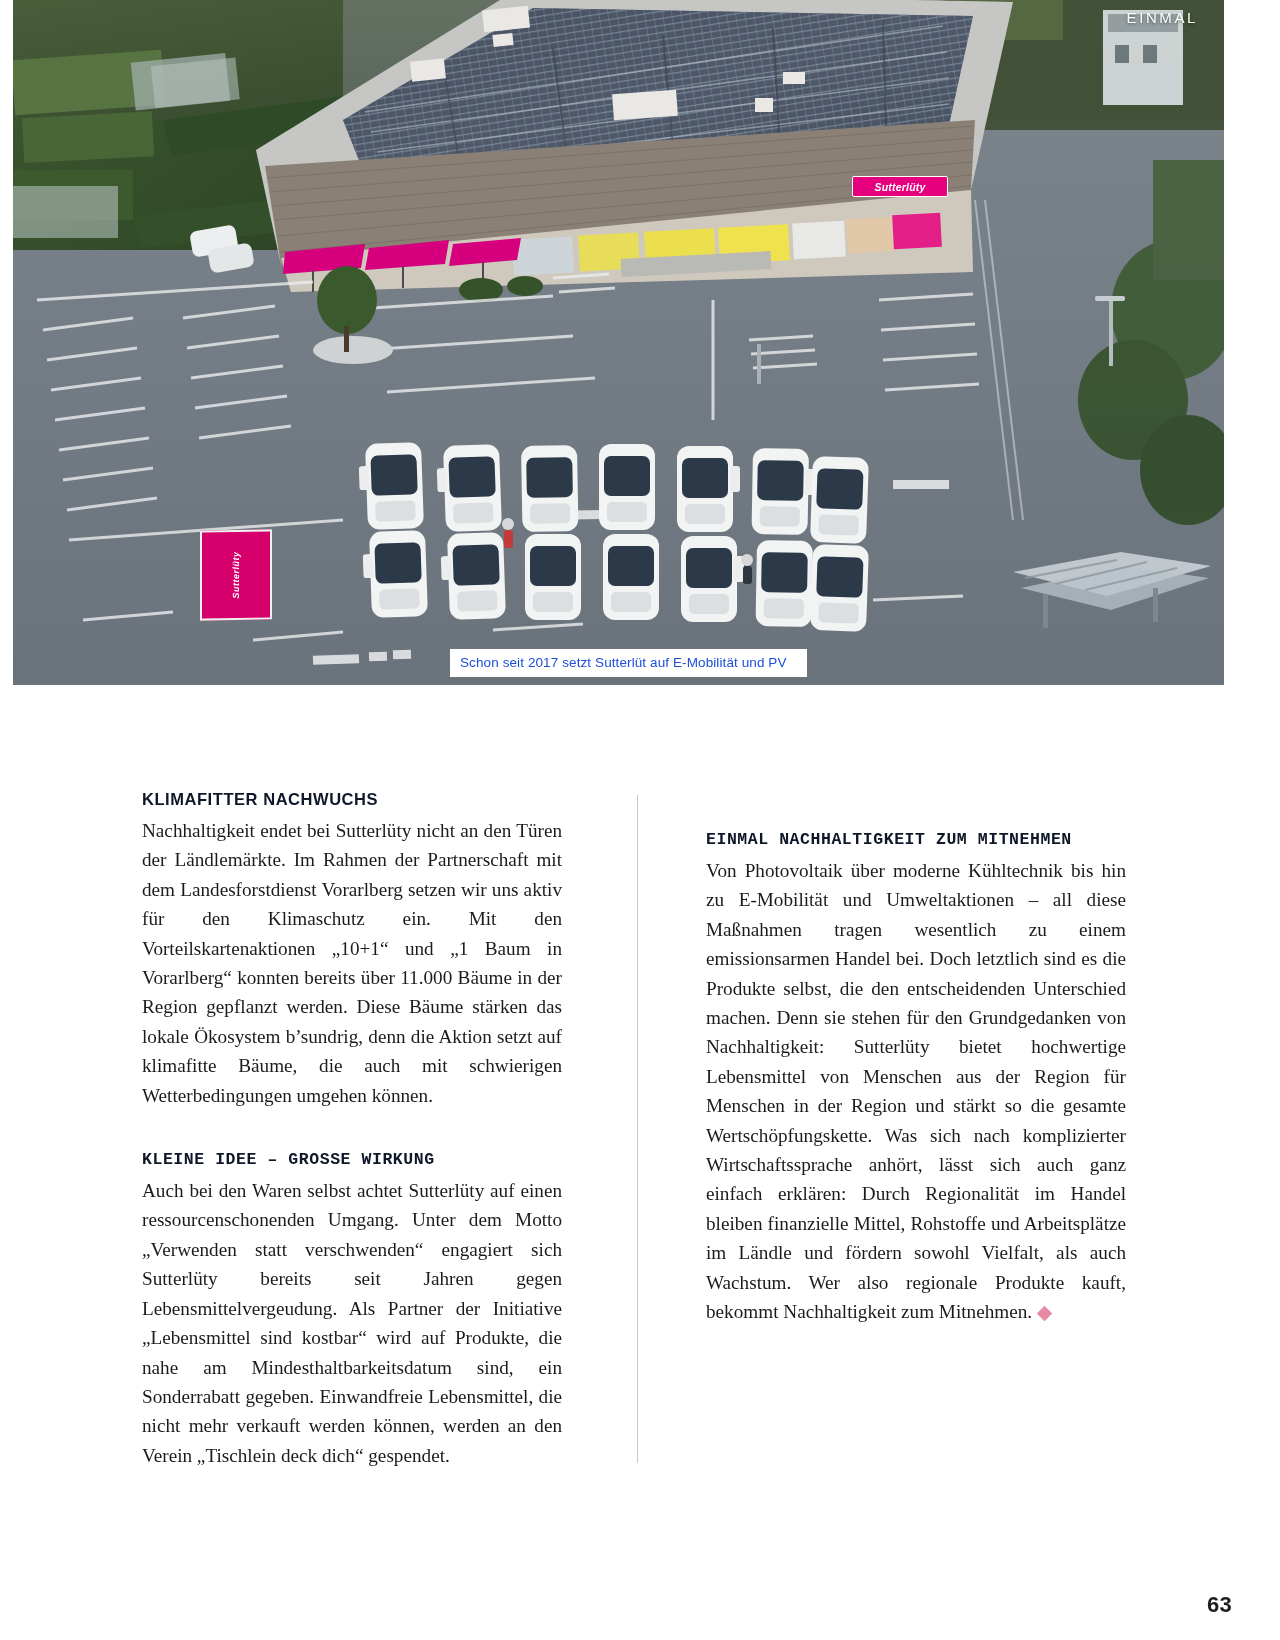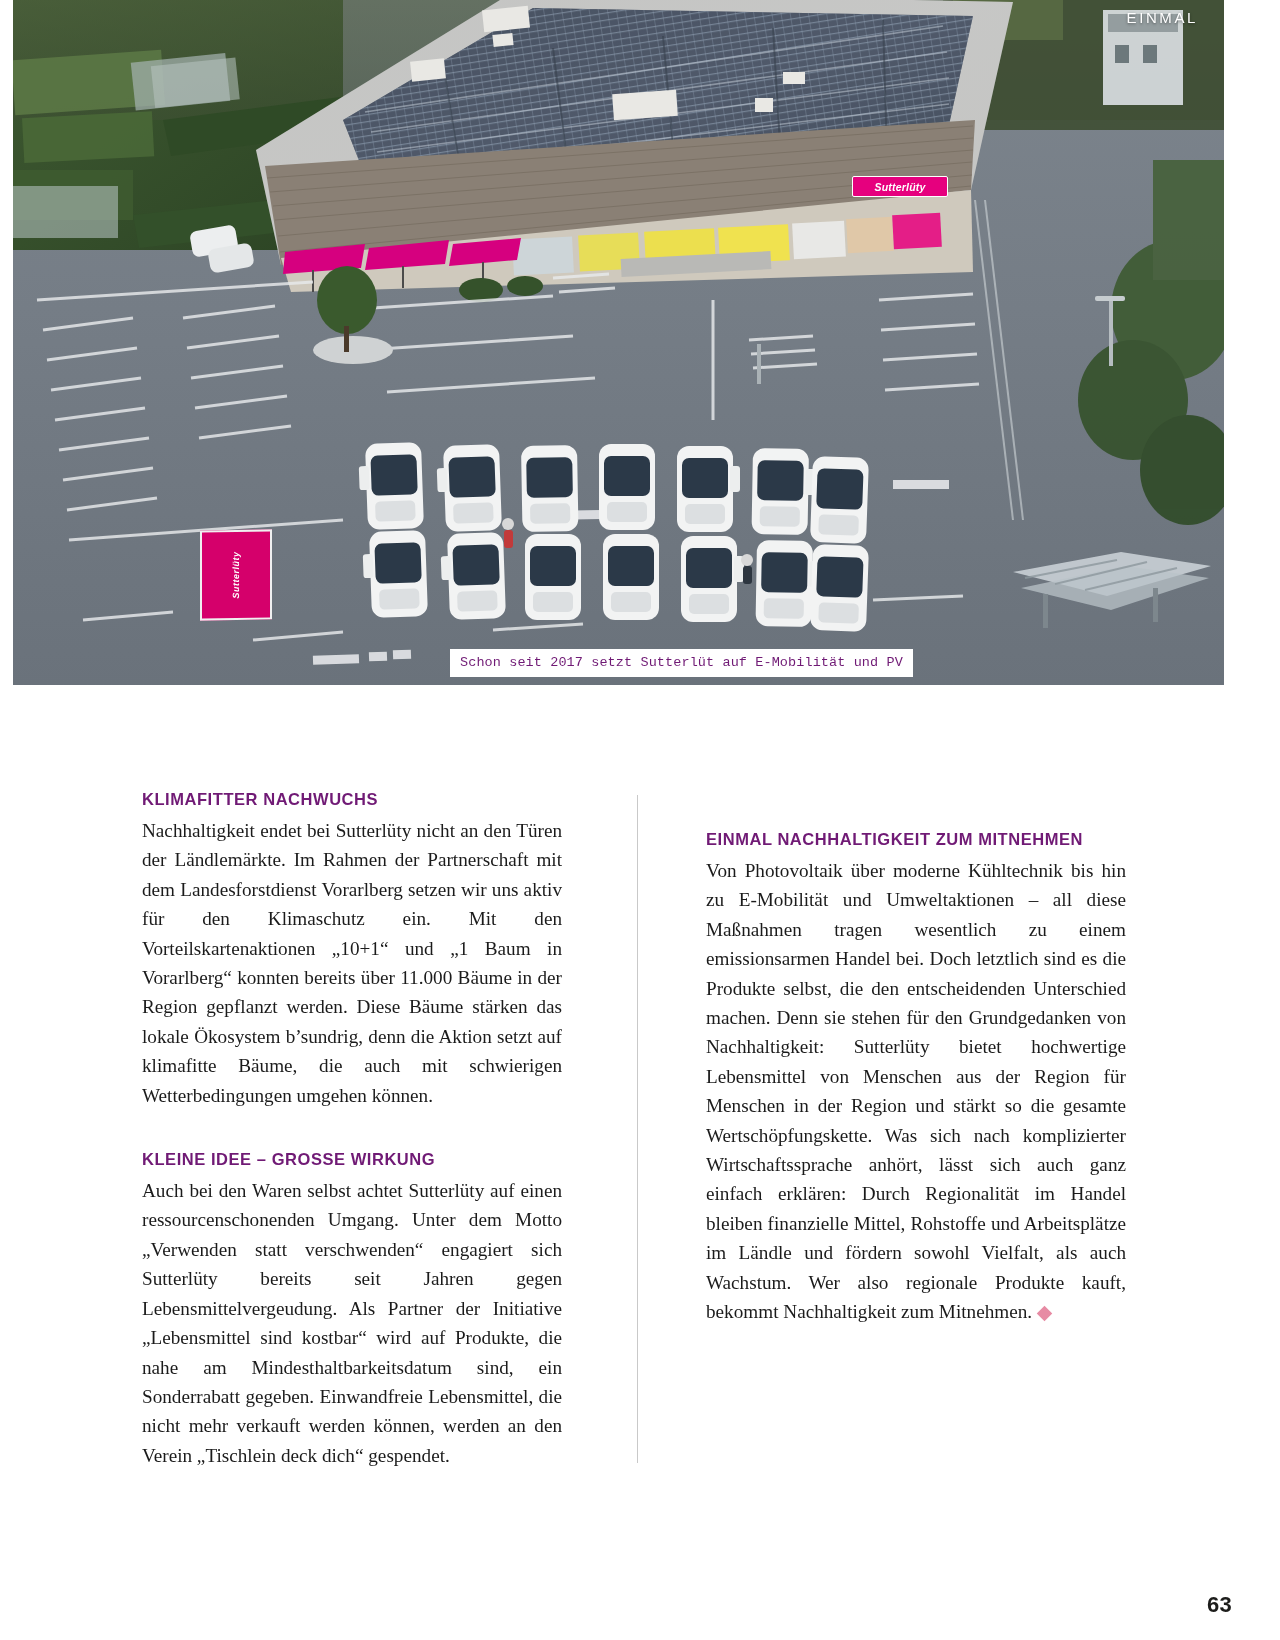--- a/index.html
+++ b/index.html
@@ -21,24 +21,24 @@
   .section-tag {
     position:absolute; right:26px; top:9px;
     color:#ffffff; font-family:"Liberation Sans", sans-serif;
     font-size:15px; letter-spacing:2.6px; font-weight:400;
     text-shadow:0 1px 3px rgba(0,0,0,.45);
     z-index:30;
   }
 
   .caption-bar {
     position:absolute; left:437px; bottom:8px;
-    background:#ffffff; color:#701a75;
-    font-family:Liberation Mono, monospace;
+    background:#ffffff; color:#1d4ed8;
+    font-family:Liberation Sans, sans-serif;
     font-size:13.5px; line-height:1; letter-spacing:.1px;
-    padding:7px 10px 8px 10px;
+    padding:7px 20px 8px 10px;
     white-space:nowrap;
     z-index:30;
   }
 
   
   .store-sign {
     position:absolute; left:839px; top:176px; width:96px; height:21px;
     background:#e6007e; border:1.5px solid #ffffff; border-radius:2px;
     display:flex; align-items:center; justify-content:center;
     z-index:20;
@@ -68,25 +68,25 @@
 
   .col-divider {
     position:absolute; left:637px; top:795px;
     width:1px; height:668px; background:#c9c9c9;
   }
 
   h2.sub {
     font-family:"Liberation Sans", sans-serif;
     font-size:16.5px; font-weight:bold;
     letter-spacing:.55px;
-    color:#701a75;
+    color:#0f172a;
     margin:0 0 7px 0;
     text-transform:uppercase;
   }
-  h2.sub.spaced { margin-top:40px; }
+  h2.sub.spaced { margin-top:40px;font-family:Liberation Mono, monospace; }
 
   p.body {
     font-family:"Liberation Serif", serif;
     font-size:19.2px;
     line-height:29.4px;
     color:#1b1b1b;
     text-align:justify;
     text-justify:inter-word;
     hyphens:manual;
     margin:0;

